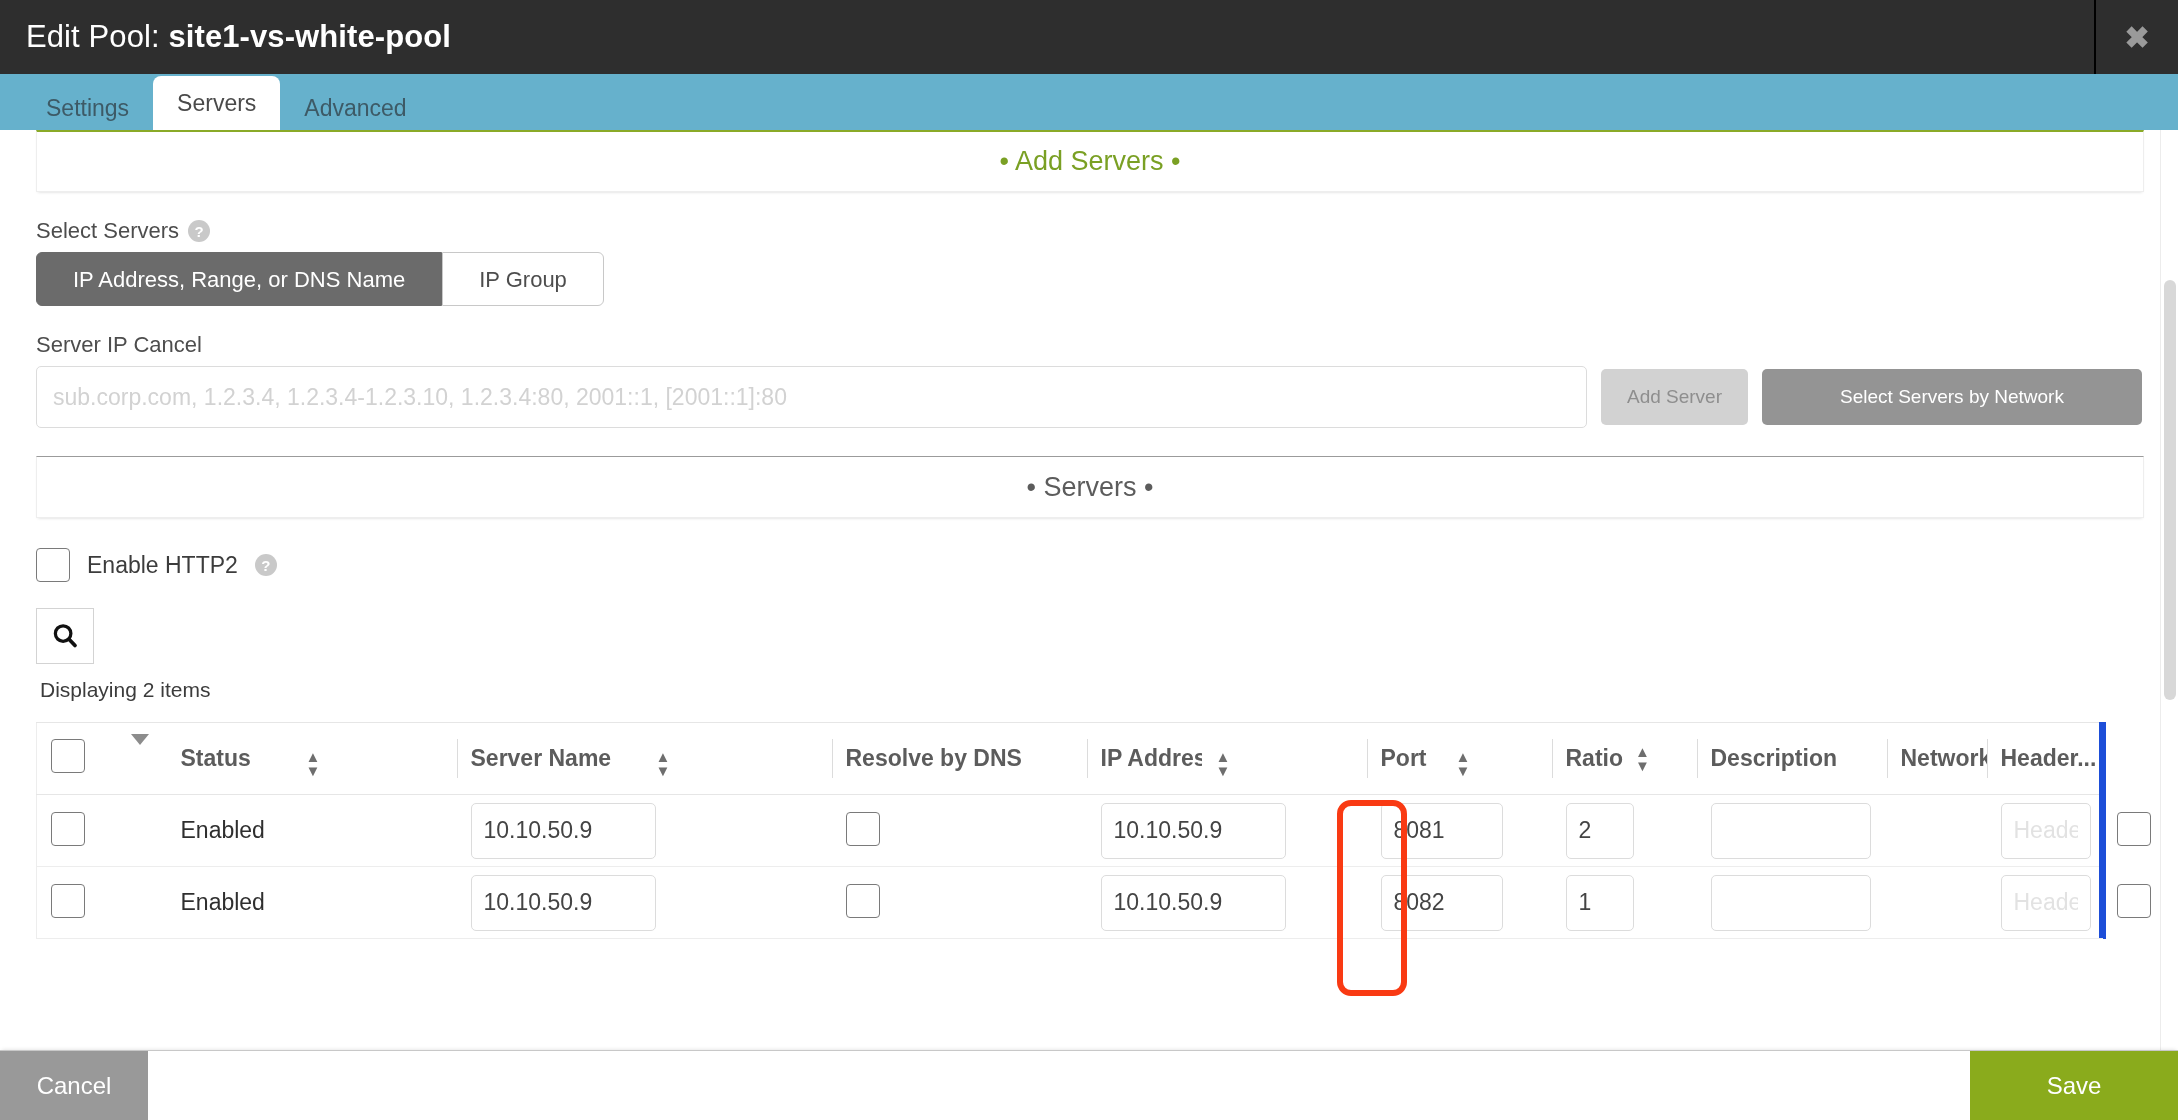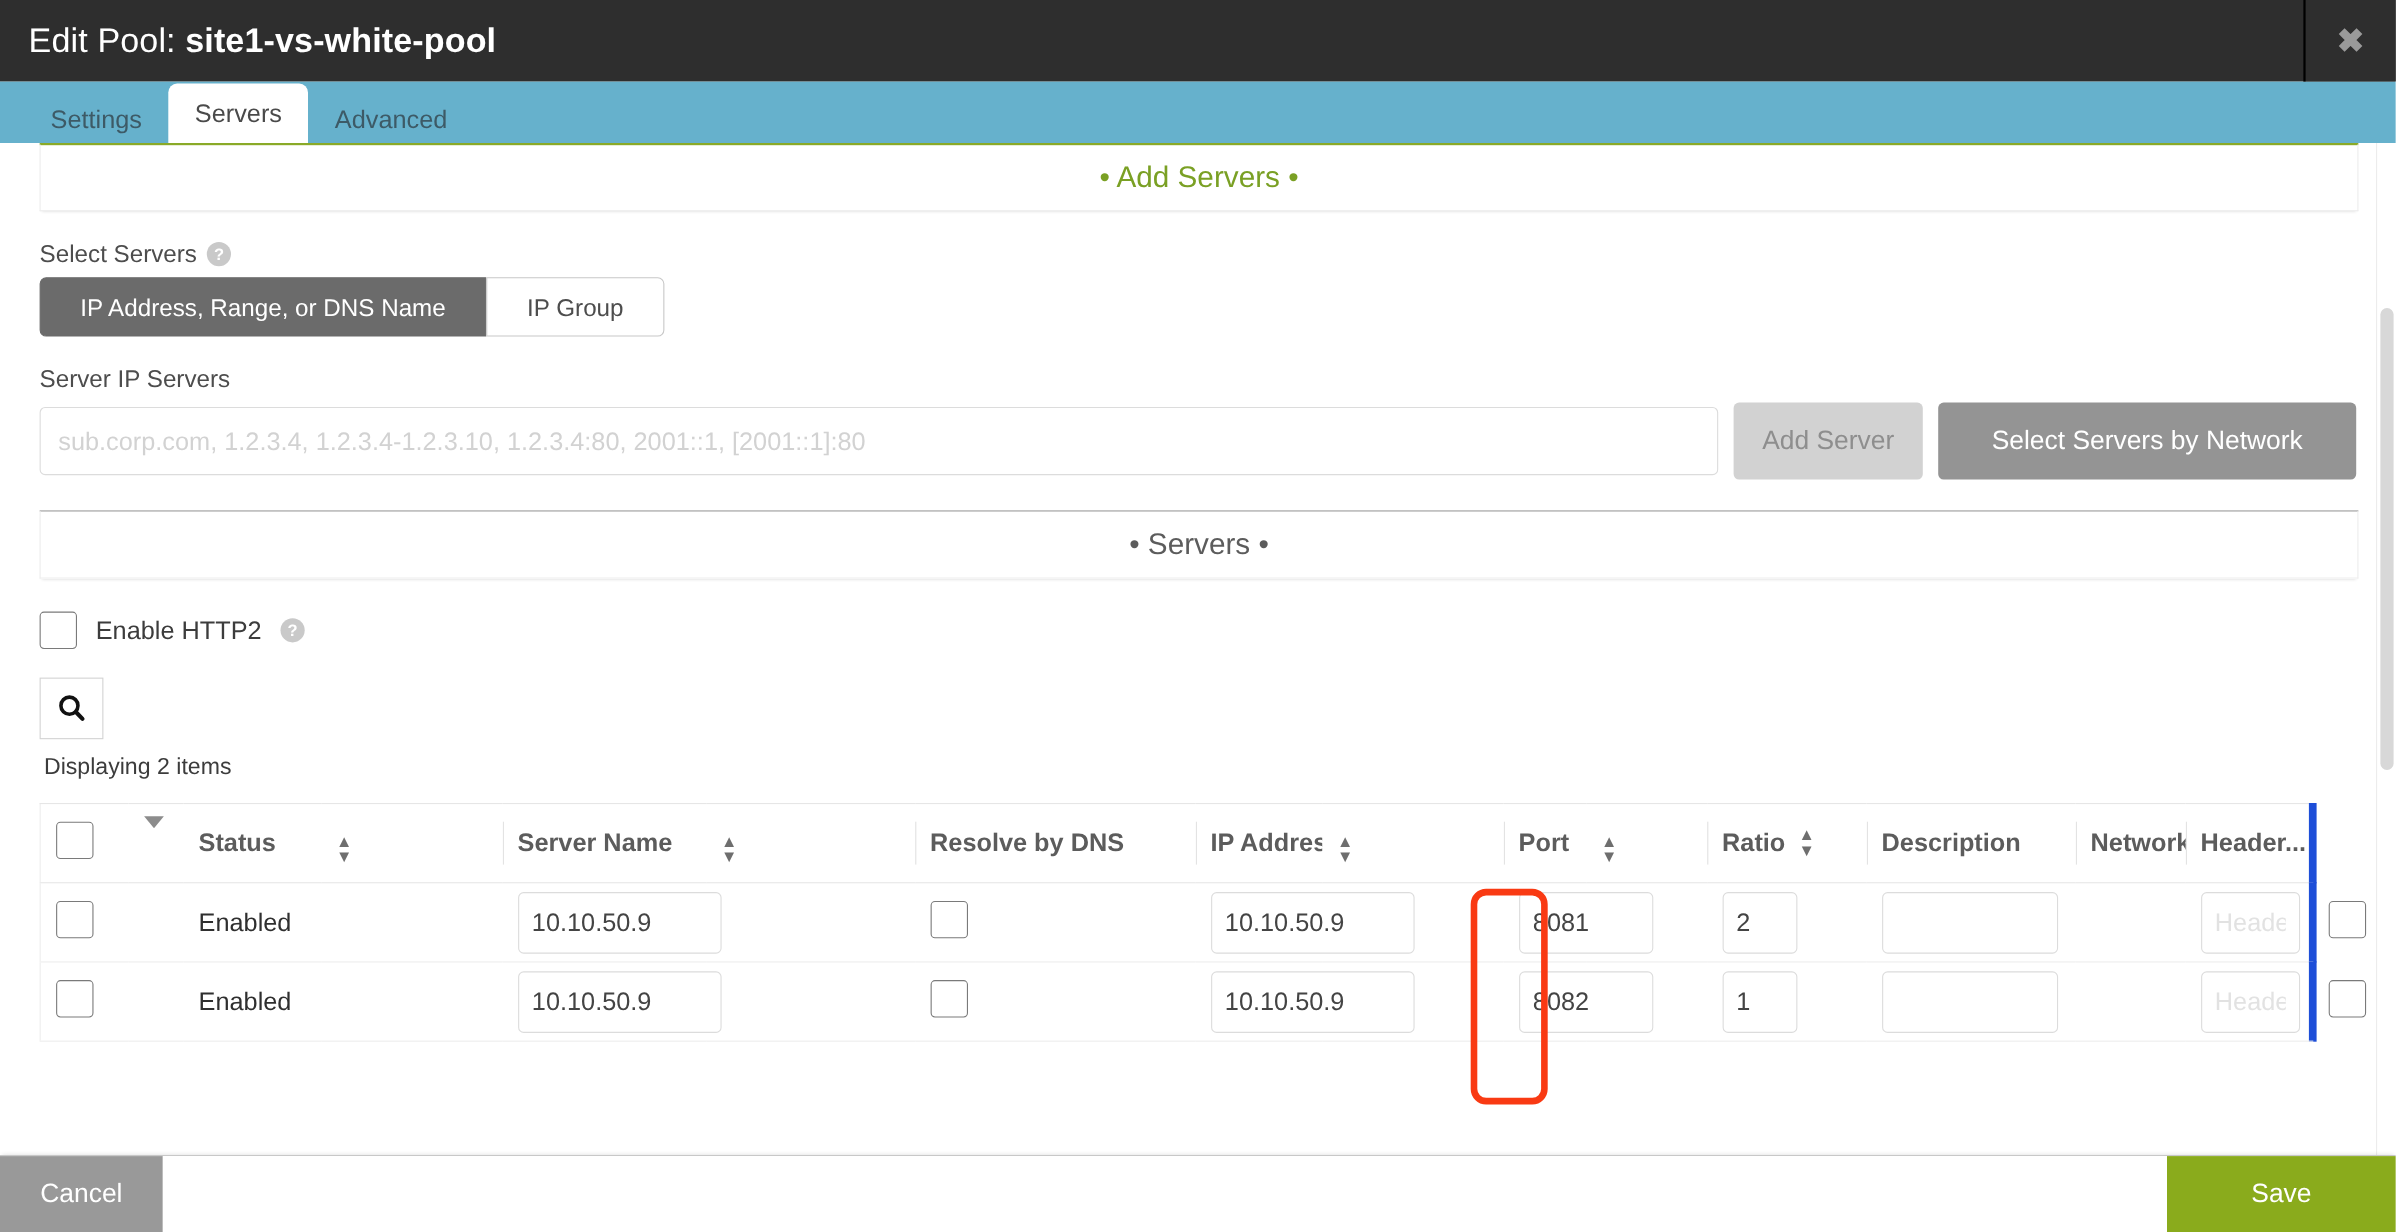--- a/index.html
+++ b/index.html
@@ -148,24 +148,24 @@
     border: 1px solid #dcdcdc;
     border-radius: 5px;
     font-size: 23px;
     padding: 0 16px;
     color: #555;
     font-family: "Liberation Sans", sans-serif;
     background: #fff;
   }
   .ip-input::placeholder { color: #d2d2d2; }
   .btn {
-    height: 70px;
+    height: 56px;
     border: none;
     border-radius: 5px;
-    font-size: 24px;
+    font-size: 19px;
     padding: 0 26px;
     cursor: pointer;
     white-space: nowrap;
     font-family: "Liberation Sans", sans-serif;
   }
   .btn.disabled { background: #d2d2d2; color: #8e8e8e; cursor: default; }
   .btn.grey { background: #949494; color: #ffffff; min-width: 380px; }
 
   
   .servers-block { padding: 30px 36px 0 36px; }
@@ -342,21 +342,21 @@
         <div class="field-label">
           <span>Select Servers</span>
           <span class="help-icon">?</span>
         </div>
         <div class="btn-group">
           <div class="seg active">IP Address, Range, or DNS Name</div>
           <div class="seg">IP Group</div>
         </div>
 
         <div class="field-label" style="margin-top:26px;">
-          <span>Server IP Servers</span>
+          <span>Server IP Cancel</span>
         </div>
         <div class="ip-row">
           <input class="ip-input" type="text" placeholder="sub.corp.com, 1.2.3.4, 1.2.3.4-1.2.3.10, 1.2.3.4:80, 2001::1, [2001::1]:80" style="">
           <button class="btn disabled">Add Server</button>
           <button class="btn grey">Select Servers by Network</button>
         </div>
       </div>
 
       <div class="section-header plain" style="margin-top:28px;">
         <span class="section-title grey">• Servers •</span>

